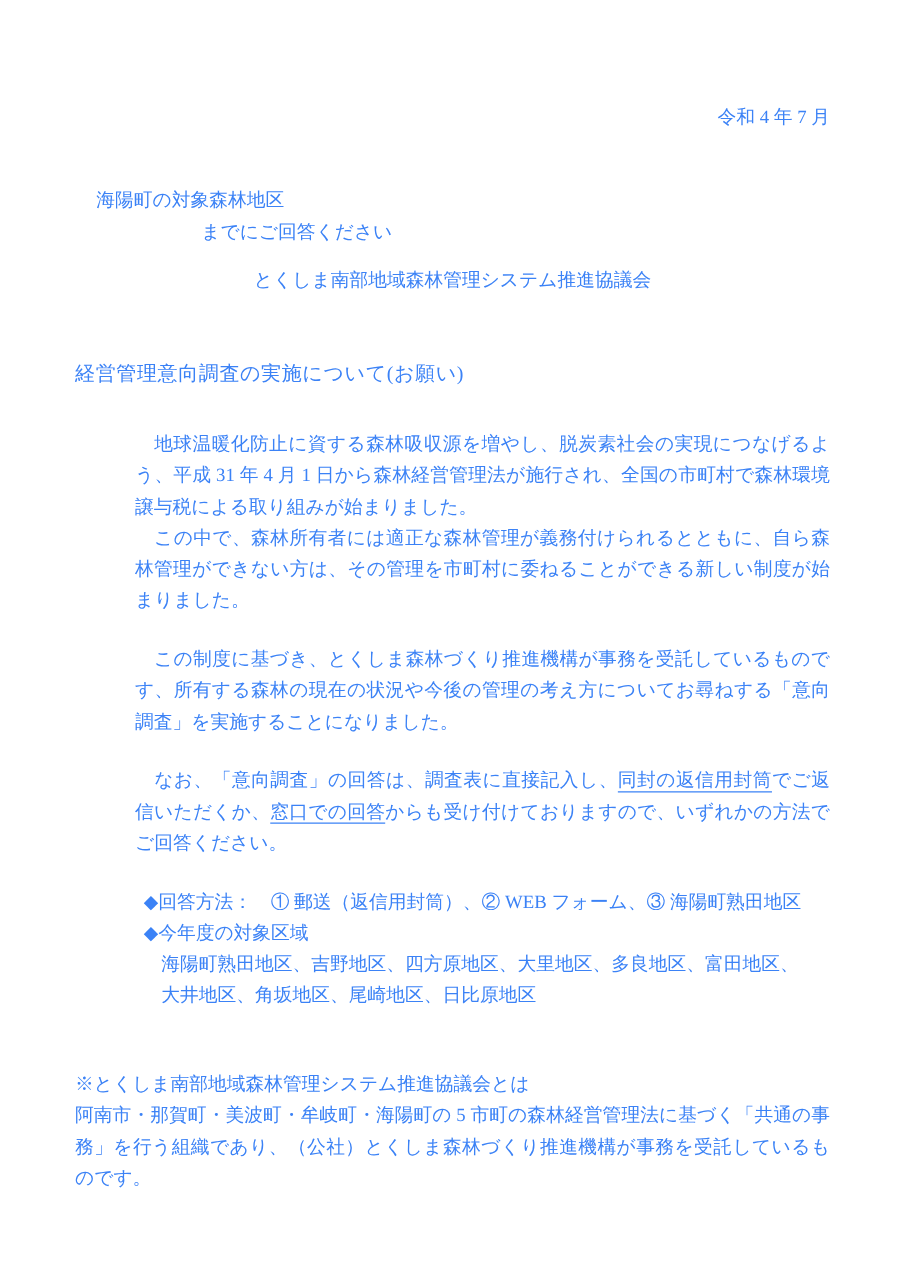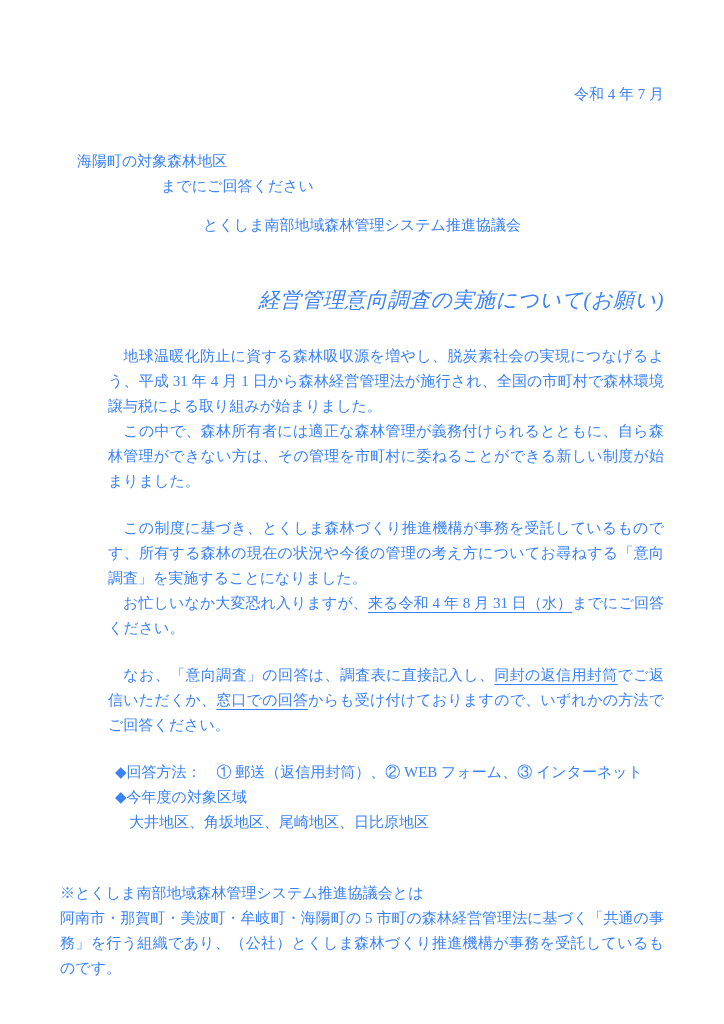--- a/index.html
+++ b/index.html
@@ -30,26 +30,25 @@
   }
   .addressee .line2 {
     padding-left: 84px;
   }
   .sender-line {
     margin-top: 14px;
     text-align: center;
   }
   .doc-title {
     margin: 46px 0 0 0;
-    font-size: 21px;
+    font-size: 16px;
     line-height: 32px;
     font-weight: normal;
-    text-align: right;
+    text-align: left;
     letter-spacing: 0.5px;
-    font-style: italic;
   }
   .body-text {
     margin-top: 28px;
     text-align: justify;
     margin-left: 48px;
   }
   .body-text p {
     margin: 0;
   }
   .gap {
@@ -98,31 +97,31 @@
   <div class="body-text">
 
     <p>　地球温暖化防止に資する森林吸収源を増やし、脱炭素社会の実現につなげるよう、平成 31 年 4 月 1 日から森林経営管理法が施行され、全国の市町村で森林環境譲与税による取り組みが始まりました。</p>
 
     <p>　この中で、森林所有者には適正な森林管理が義務付けられるとともに、自ら森林管理ができない方は、その管理を市町村に委ねることができる新しい制度が始まりました。</p>
 
     <div class="gap"></div>
 
     <p>　この制度に基づき、とくしま森林づくり推進機構が事務を受託しているものです、所有する森林の現在の状況や今後の管理の考え方についてお尋ねする「意向調査」を実施することになりました。</p>
 
-    <p><span>　お忙しいなか大変恐れ入りますが、</span><span class="u">来る令和 4 年 8 月 31 日（水）</span><span>までにご回答ください。</span></p>
 
     <div class="gap"></div>
 
     <p><span>　なお、「意向調査」の回答は、調査表に直接記入し、</span><span class="u">同封の返信用封筒</span><span>でご返信いただくか、</span><span class="u">窓口での回答</span><span>からも受け付けておりますので、いずれかの方法でご回答ください。</span></p>
 
   </div>
 
   <div class="bullets">
-    <p class="bullet-line">◆回答方法：　① 郵送（返信用封筒）、② WEB フォーム、③ インターネット</p>
+    <p class="bullet-line">◆回答方法：　① 郵送（返信用封筒）、② WEB フォーム、③ 海陽町熟田地区</p>
     <p class="bullet-line">◆今年度の対象区域</p>
+    <p class="district-line">海陽町熟田地区、吉野地区、四方原地区、大里地区、多良地区、富田地区、</p>
     <p class="district-line">大井地区、角坂地区、尾崎地区、日比原地区</p>
   </div>
 
   <div class="footnote">
     <p>※とくしま南部地域森林管理システム推進協議会とは</p>
     <p>阿南市・那賀町・美波町・牟岐町・海陽町の 5 市町の森林経営管理法に基づく「共通の事務」を行う組織であり、（公社）とくしま森林づくり推進機構が事務を受託しているものです。</p>
   </div>
 
 </div>
 

